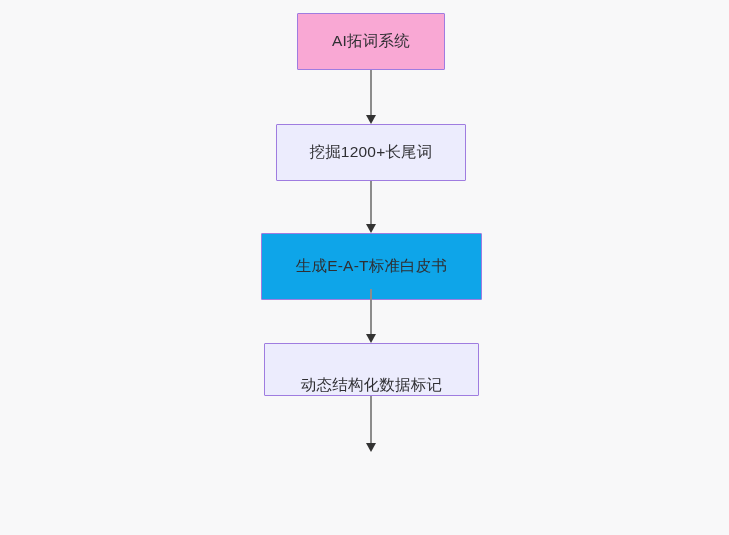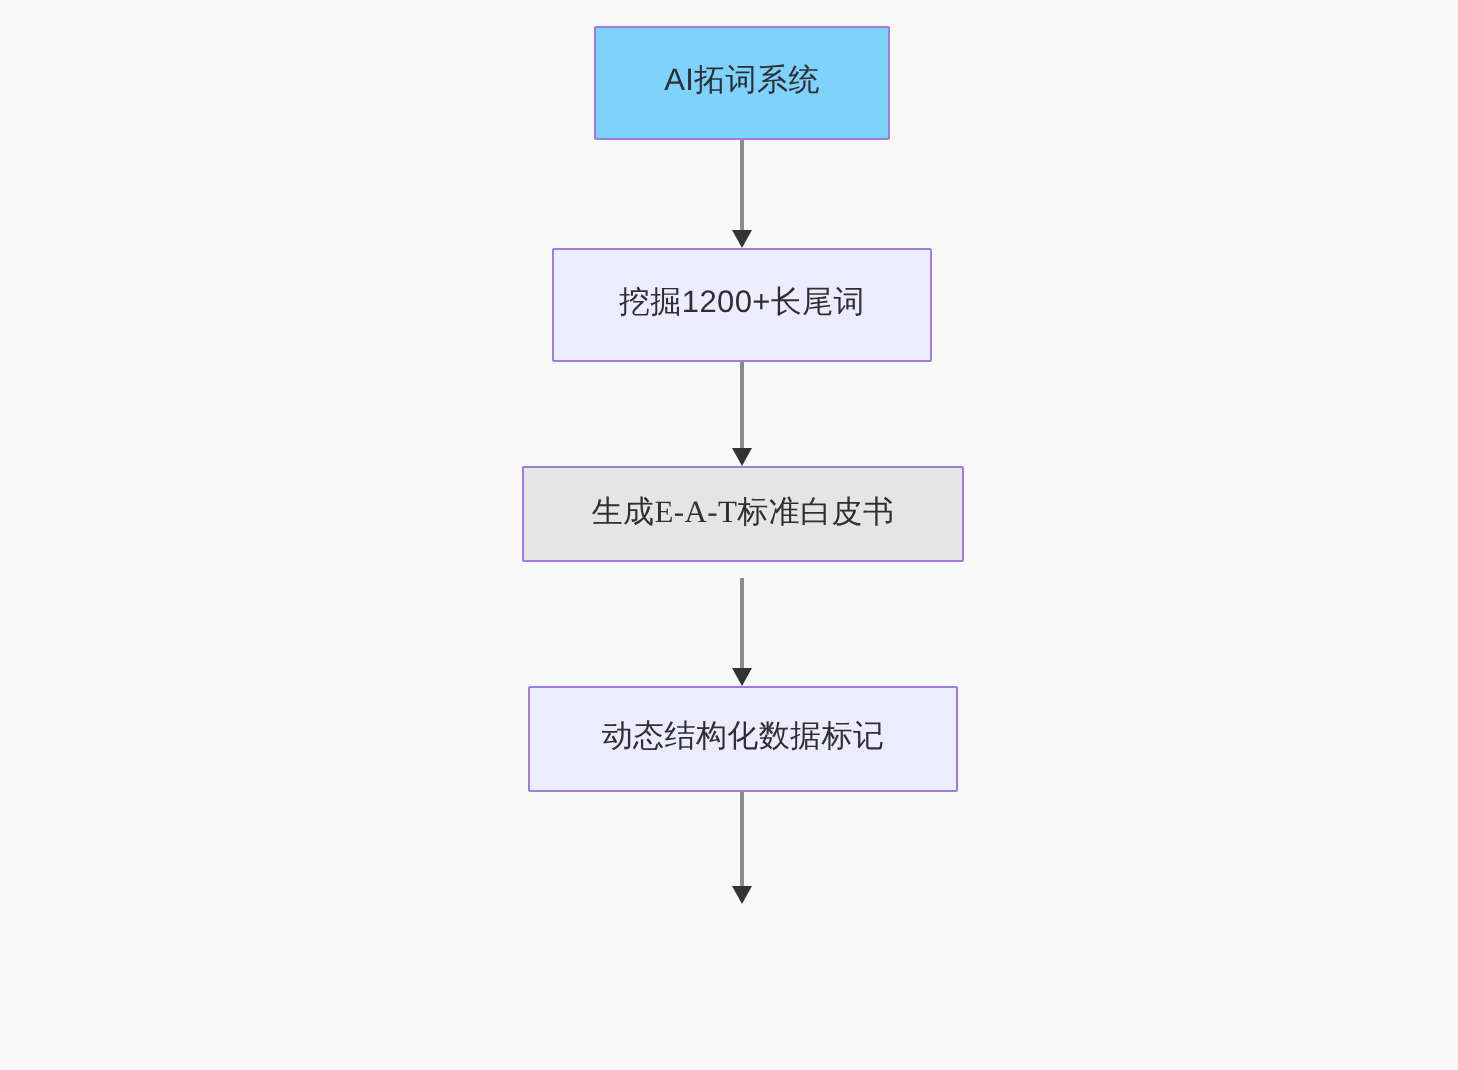--- a/index.html
+++ b/index.html
@@ -53,48 +53,48 @@
     border-left: 5.5px solid transparent;
     border-right: 5.5px solid transparent;
     border-top: 9px solid #333333;
   }
 </style>
 </head>
 <body style="background: rgb(248, 248, 249);">
 
 <div id="flowchart-canvas">
 
-  <div class="node" style="left: 297px; top: 13px; width: 148px; height: 57px; background: #7dd3fc; border-color: rgb(159, 124, 224); color: rgb(47, 47, 51);">
+  <div class="node" style="left: 297px; top: 13px; width: 148px; height: 57px; background: #f9a8d4; border-color: rgb(159, 124, 224); color: rgb(47, 47, 51);">
     <span>AI拓词系统</span>
   </div>
 
   <div class="edge" style="left: 371px; top: 70px;">
     <div class="edge-line" style="height: 46px; background: rgb(140, 140, 140);"></div>
     <div class="edge-head" style="top: 45px; border-top-color: rgb(51, 51, 51);"></div>
   </div>
 
   <div class="node" style="left: 276px; top: 124px; width: 190px; height: 57px; background: rgb(236, 236, 253); border-color: rgb(159, 124, 224); color: rgb(47, 47, 51);">
     <span>挖掘1200+长尾词</span>
   </div>
 
   <div class="edge" style="left: 371px; top: 181px;">
     <div class="edge-line" style="height: 44px; background: rgb(140, 140, 140);"></div>
     <div class="edge-head" style="top: 43px; border-top-color: rgb(51, 51, 51);"></div>
   </div>
 
-  <div class="node" style="left: 261px; top: 233px; width: 221px; height: 48px; background: #e5e5e5; border-color: rgb(159, 124, 224); color: rgb(47, 47, 51); font-family: Liberation Serif, serif;">
+  <div class="node" style="left: 261px; top: 233px; width: 221px; height: 67px; background: #0ea5e9; border-color: rgb(159, 124, 224); color: rgb(47, 47, 51);">
     <span>生成E-A-T标准白皮书</span>
   </div>
 
   <div class="edge" style="left: 371px; top: 289px;">
     <div class="edge-line" style="height: 46px; background: rgb(140, 140, 140);"></div>
     <div class="edge-head" style="top: 45px; border-top-color: rgb(51, 51, 51);"></div>
   </div>
 
-  <div class="node" style="left: 264px; top: 343px; width: 215px; height: 53px; background: rgb(236, 236, 253); border-color: rgb(159, 124, 224); color: rgb(47, 47, 51);">
+  <div class="node" style="left: 264px; top: 343px; width: 215px; height: 53px; background: rgb(236, 236, 253); border-color: rgb(159, 124, 224); color: rgb(47, 47, 51); align-items: flex-end;">
     <span>动态结构化数据标记</span>
   </div>
 
   <div class="edge" style="left: 371px; top: 396px;">
     <div class="edge-line" style="height: 48px; background: rgb(140, 140, 140);"></div>
     <div class="edge-head" style="top: 47px; border-top-color: rgb(51, 51, 51);"></div>
   </div>
 
 
 </div>

